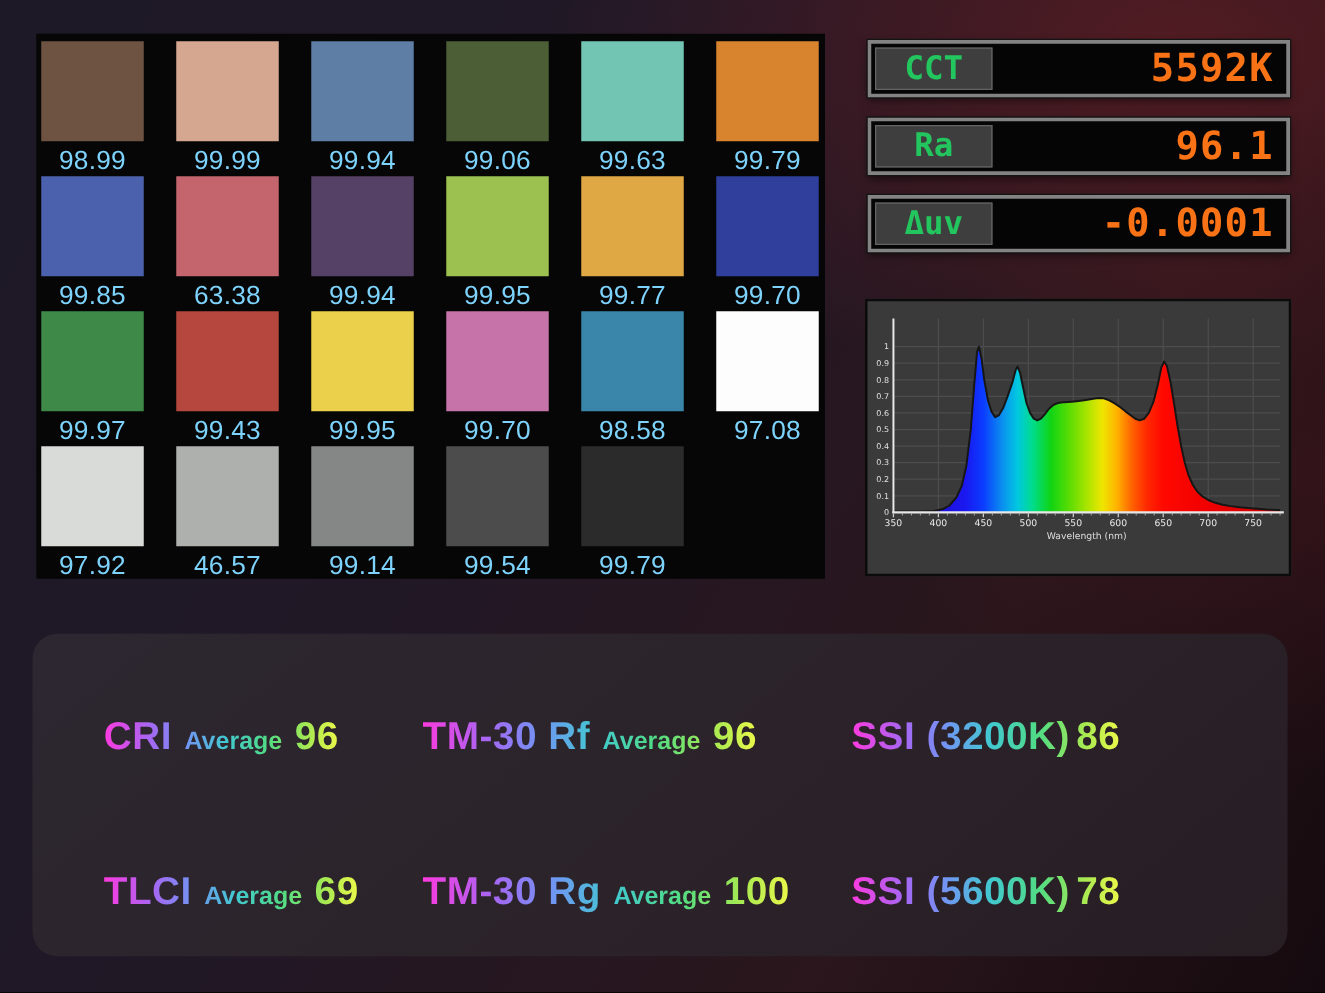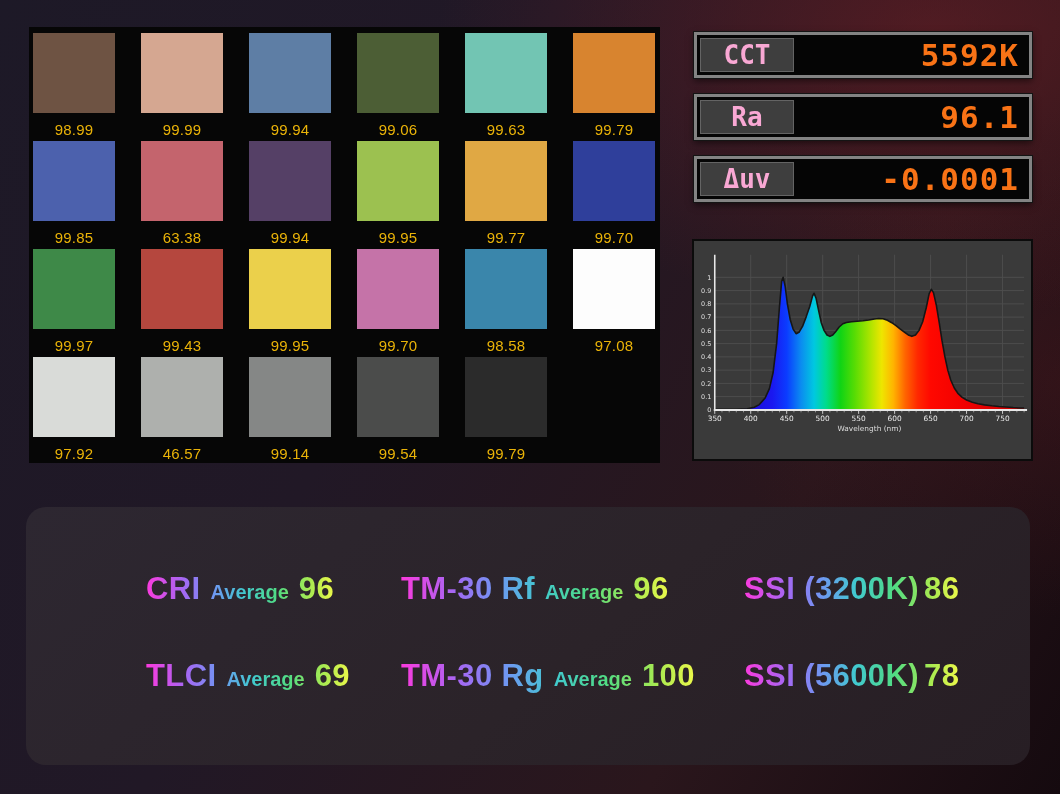--- a/index.html
+++ b/index.html
@@ -15,52 +15,52 @@
   .swatches{
     position:absolute;left:29px;top:27px;width:631px;height:436px;
     background:#060606;box-sizing:border-box;
     display:grid;grid-template-columns:repeat(6,82px);grid-auto-rows:108px;
     column-gap:26px;padding:6px 0 0 4px;
   }
   .cell{width:82px;}
   .chip{width:82px;height:80px;}
   .chip-val{
     height:32px;display:flex;align-items:center;justify-content:center;
-    color:#eab308;font-size:15px;letter-spacing:.2px;
+    color:#7dd3fc;font-size:21px;letter-spacing:.2px;
   }
   
   .readouts{position:absolute;left:694px;top:32px;width:338px;}
   .readout{
     display:flex;height:46px;box-sizing:border-box;margin-bottom:16px;
     border:3px solid #838383;outline:1px solid #141414;background:#050505;
     padding:3px;box-shadow:0 3px 7px rgba(0,0,0,.55);
   }
   .readout-label{
     width:94px;background:#3e3e3e;border:1px solid #646464;box-sizing:border-box;
     display:flex;align-items:center;justify-content:center;
-    color:#f9a8d4;font:700 26px "DejaVu Sans Mono",monospace;
+    color:#22c55e;font:700 26px "DejaVu Sans Mono",monospace;
   }
   .readout-value{
     flex:1;display:flex;align-items:center;justify-content:flex-end;
     padding-right:7px;color:#f97316;font:700 31px "DejaVu Sans Mono",monospace;
     letter-spacing:1px;white-space:nowrap;text-align:right;
   }
   
   .chart{
     position:absolute;left:692px;top:239px;width:341px;height:222px;
     background:#3a3a3a;border:2px solid #0b0b0b;box-sizing:border-box;
   }
   .chart svg{display:block;width:100%;height:100%;}
   
   .metrics{
     position:absolute;left:26px;top:507px;width:1004px;height:258px;
     border-radius:20px;box-sizing:border-box;
     background:linear-gradient(140deg,#2d2731 0%,#2b2329 55%,#271e24 100%);
     display:grid;grid-template-columns:255px 343px 1fr;grid-template-rows:40px 40px;
-    row-gap:47px;padding:62px 0 0 120px;align-items:center;
+    row-gap:84px;padding:62px 0 0 57px;align-items:center;
   }
   .metric{
     white-space:nowrap;font-weight:700;color:transparent;width:max-content;
     background:linear-gradient(90deg,#fb3ade 0%,#a468f3 20%,#6f97f2 36%,#41c9cf 52%,#51dc83 70%,#a8ea51 87%,#ecf84a 100%);
     -webkit-background-clip:text;background-clip:text;
   }
   .m-label,.m-value{font-size:31px;letter-spacing:.4px;}
   .m-sub{font-size:20px;font-weight:600;margin:0 10px;}
   .m-sub:empty{margin:0 5px 0 0;}
 </style>

